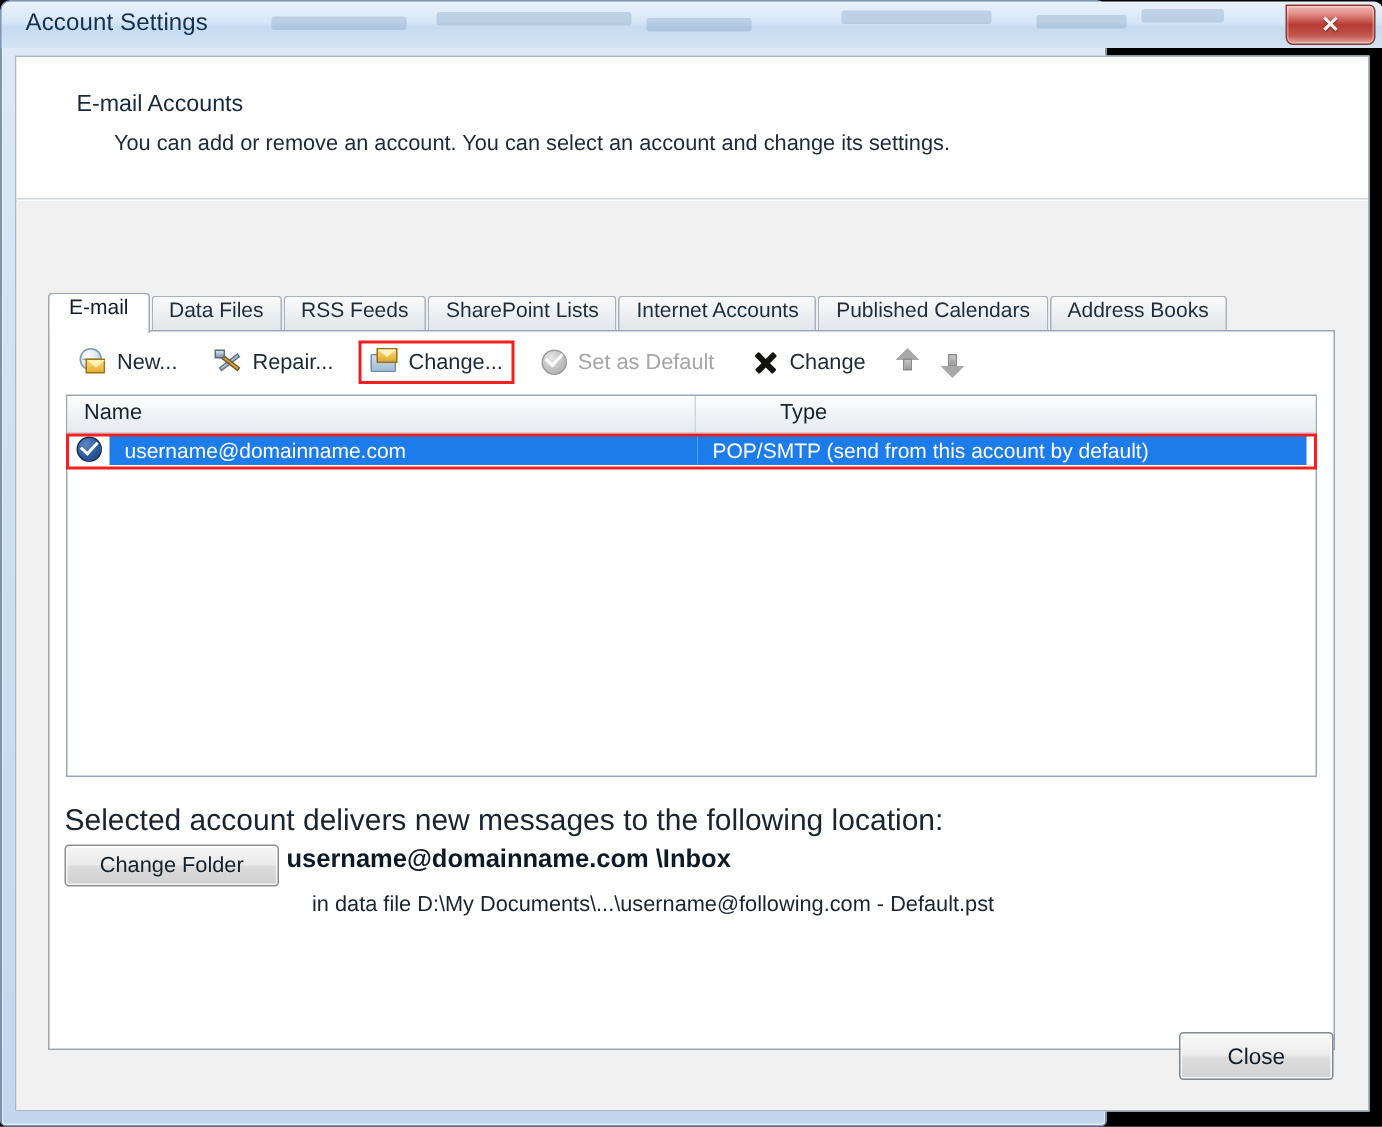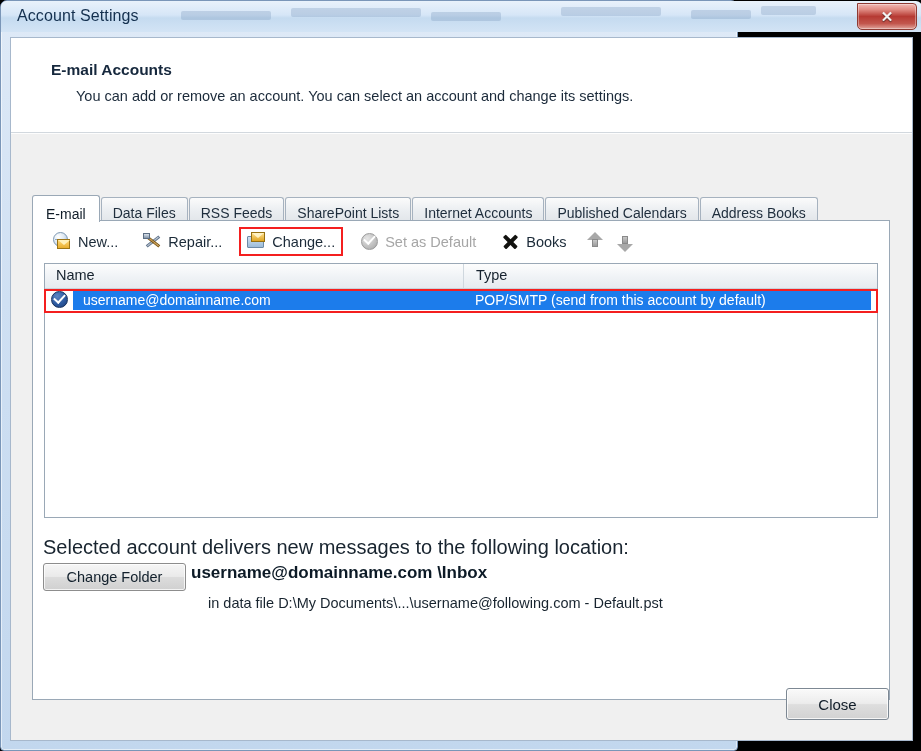--- a/index.html
+++ b/index.html
@@ -90,21 +90,21 @@
     width: 901px;
     height: 95px;
     background: #ffffff;
     border-bottom: 1px solid #d2d8de;
     box-sizing: border-box;
   }
   .hdr-title {
     position: absolute;
     left: 40px; top: 23px;
     font-size: 15.5px;
-    font-weight: bold;
+    font-weight: normal;
     color: #16283d;
   }
   .hdr-sub {
     position: absolute;
     left: 65px; top: 50px;
     font-size: 14.5px;
     color: #1b2a3a;
     white-space: nowrap;
   }
 
@@ -125,21 +125,21 @@
     height: 26px;
     display: flex;
     align-items: flex-end;
   }
   .tab {
     height: 24px;
     box-sizing: border-box;
     padding: 0 11px;
     margin-right: 1px;
     display: flex;
-    align-items: flex-end;
+    align-items: flex-start;
     font-size: 14px;
     color: #1e2d3c;
     background: linear-gradient(180deg,#fbfbfb 0%,#eceff2 50%,#e2e6ea 100%);
     border: 1px solid #a6b2bf;
     border-bottom: none;
     border-radius: 3px 3px 0 0;
     white-space: nowrap;
   }
   .tab.active {
     height: 27px;
@@ -303,20 +303,21 @@
     border: 1px solid #9aa8b6;
     box-sizing: border-box;
   }
   .list-header {
     position: relative;
     height: 25px;
     background: linear-gradient(180deg,#fdfdfd 0%,#f0f3f6 52%,#e6ebf0 100%);
     border-bottom: 1px solid #c9d2da;
     box-sizing: border-box;
     display: flex;
+    gap: 44px;
   }
   .col-name {
     width: 419px;
     box-sizing: border-box;
     padding: 3px 0 0 11px;
     font-size: 14.5px;
     color: #16222e;
     border-right: 1px solid #cfd7de;
   }
   .col-type {
@@ -522,21 +523,21 @@
                 <span class="chk"></span>
             </span>
             <span class="tb-label">Set as Default</span>
           </div>
 
           <div class="tb-btn">
             <span class="tb-icon ic-rm">
               <span class="x1"></span>
                 <span class="x2"></span>
             </span>
-            <span class="tb-label">Books</span>
+            <span class="tb-label">Change</span>
           </div>
 
           <div class="arrow-btn up">
             <span class="head"></span>
             <span class="shaft"></span>
           </div>
           <div class="arrow-btn down">
             <span class="shaft"></span>
             <span class="head"></span>
           </div>

